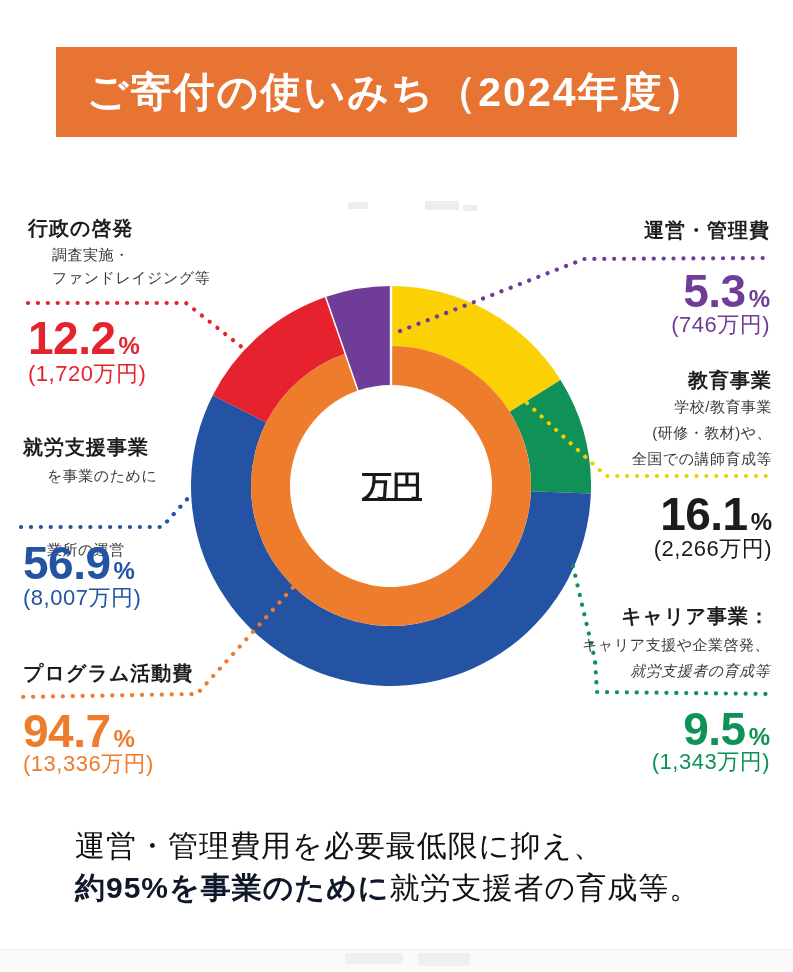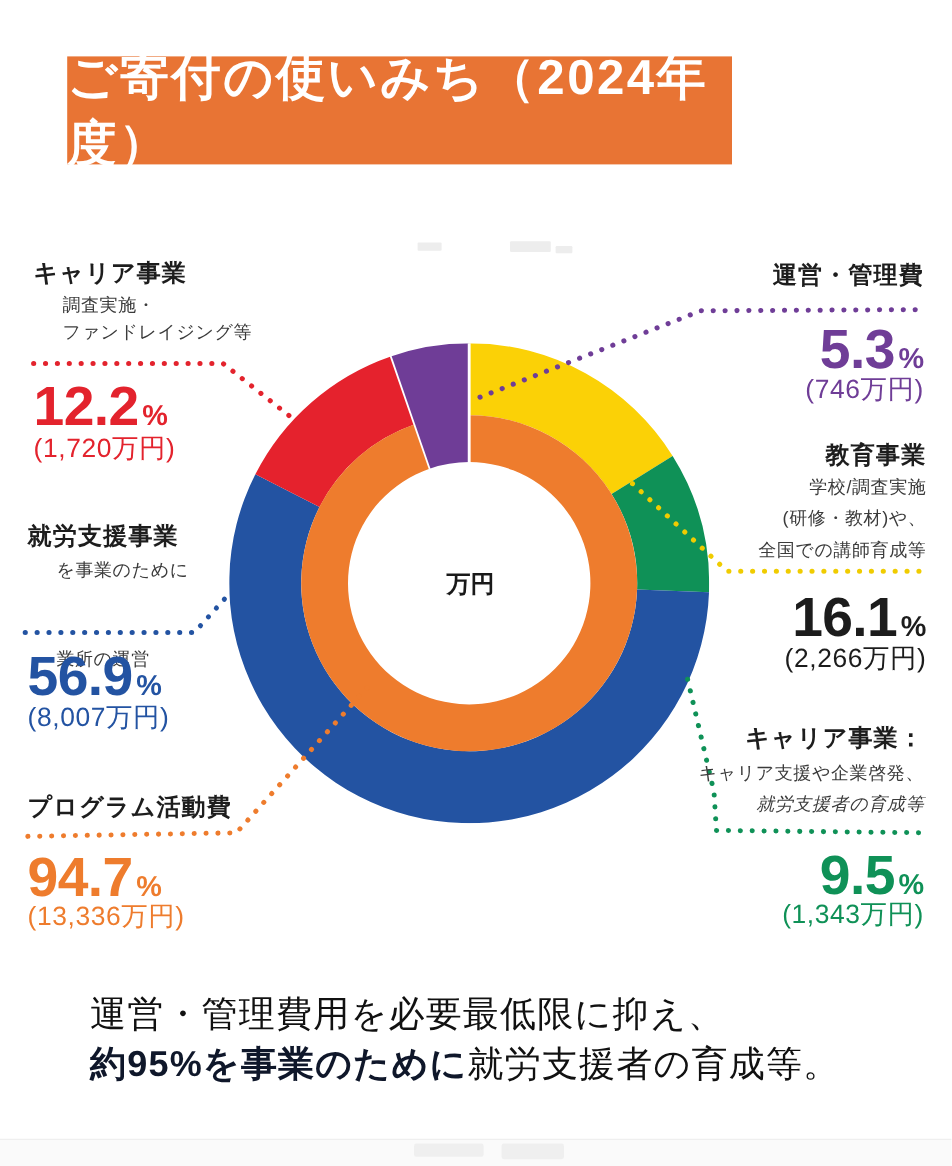--- a/index.html
+++ b/index.html
@@ -1,31 +1,31 @@
 <!DOCTYPE html>
 <html><head>
 <meta charset="utf-8">
 <style>
   html,body{margin:0;padding:0;background:#fff;}
   body{width:793px;height:972px;position:relative;overflow:hidden;
        font-family:"Liberation Sans","DejaVu Sans",sans-serif;color:#1c1c1c;}
   .abs{position:absolute;}
 
   
-  .banner{left:56px;top:47px;width:554px;height:90px;background:#e87434;
+  .banner{left:56px;top:47px;width:681px;height:90px;background:#e87434;
           display:flex;align-items:center;justify-content:center;}
   .banner h1{margin:0;font-size:41px;font-weight:700;color:#fff;letter-spacing:2px;}
 
   
   .donut-wrap{left:191px;top:286px;width:400px;height:400px;}
   .donut-wrap svg{display:block;width:400px;height:400px;}
   .total{position:absolute;inset:0;display:flex;align-items:center;justify-content:center;}
   .total .inner{display:flex;align-items:baseline;}
   .total .val{font-size:47px;font-weight:700;letter-spacing:-1px;color:#191919;}
-  .total .unit{font-size:20px;font-weight:700;color:#191919;margin-left:2px;}
+  .total .unit{font-size:30px;font-weight:700;color:#191919;margin-left:2px;text-decoration:underline;}
 
   
   .overlay{left:0;top:0;width:793px;height:972px;pointer-events:none;}
   .dots{fill:none;stroke-width:4.2;stroke-linecap:round;stroke-dasharray:0.1 9.8;}
 
   
   .co-title{font-size:20px;font-weight:700;color:#1d1d1d;letter-spacing:1px;line-height:1;}
   .co-sub{font-size:15px;color:#3b3b3b;letter-spacing:.5px;line-height:1;padding-left:24px;}
   .pct{font-size:46px;font-weight:700;line-height:1;letter-spacing:-.5px;}
   .pct .u{font-size:24px;letter-spacing:0;margin-left:3px;}
@@ -74,32 +74,32 @@
 
 <svg class="abs overlay" viewBox="0 0 793 972">
   <polyline class="dots" points="28,303 186,303 243,348" stroke="#e3232d"></polyline>
   <polyline class="dots" points="400,331 584,259 770,258" stroke="#6f3d97"></polyline>
   <polyline class="dots" points="527,403 606,476 771,476" stroke="#f0cc00"></polyline>
   <polyline class="dots" points="21,527 162,527 190,496" stroke="#2353a2"></polyline>
   <polyline class="dots" points="306,573 197,694 21,697" stroke="#ee7c2d"></polyline>
   <polyline class="dots" points="573,566 595,660 597,692 771,694" stroke="#0f9157"></polyline>
 </svg>
 
-<div class="abs co-title" style="left:28px;top:218px;">キャリア事業</div>
+<div class="abs co-title" style="left:28px;top:218px;">行政の啓発</div>
 <div class="abs co-sub" style="left:28px;top:247px;">調査実施・</div>
 <div class="abs co-sub" style="left:28px;top:270px;">ファンドレイジング等</div>
 <div class="abs pct t-red" style="left:28px;top:315px;"><span>12.2</span><span class="u">%</span></div>
 <div class="abs amt t-red" style="left:28px;top:363px;">(1,720万円)</div>
 
 <div class="abs co-title ra" style="right:23px;top:220px;">運営・管理費</div>
 <div class="abs pct t-purple ra" style="right:23px;top:268px;"><span>5.3</span><span class="u">%</span></div>
 <div class="abs amt t-purple ra" style="right:23px;top:314px;">(746万円)</div>
 
 <div class="abs co-title ra" style="right:21px;top:370px;">教育事業</div>
-<div class="abs co-sub ra" style="right:21px;top:399px;">学校/調査実施</div>
+<div class="abs co-sub ra" style="right:21px;top:399px;">学校/教育事業</div>
 <div class="abs co-sub ra" style="right:21px;top:425px;">(研修・教材)や、</div>
 <div class="abs co-sub ra" style="right:21px;top:451px;">全国での講師育成等</div>
 <div class="abs pct t-dark ra" style="right:21px;top:491px;"><span>16.1</span><span class="u">%</span></div>
 <div class="abs amt t-dark ra" style="right:21px;top:538px;">(2,266万円)</div>
 
 <div class="abs co-title" style="left:23px;top:437px;">就労支援事業</div>
 <div class="abs co-sub" style="left:23px;top:468px;">を事業のために</div>
 <div class="abs co-sub" style="left:23px;top:494px;margin-top:48px;">業所の運営</div>
 <div class="abs pct t-blue" style="left:23px;top:540px;"><span>56.9</span><span class="u">%</span></div>
 <div class="abs amt t-blue" style="left:23px;top:587px;">(8,007万円)</div>

